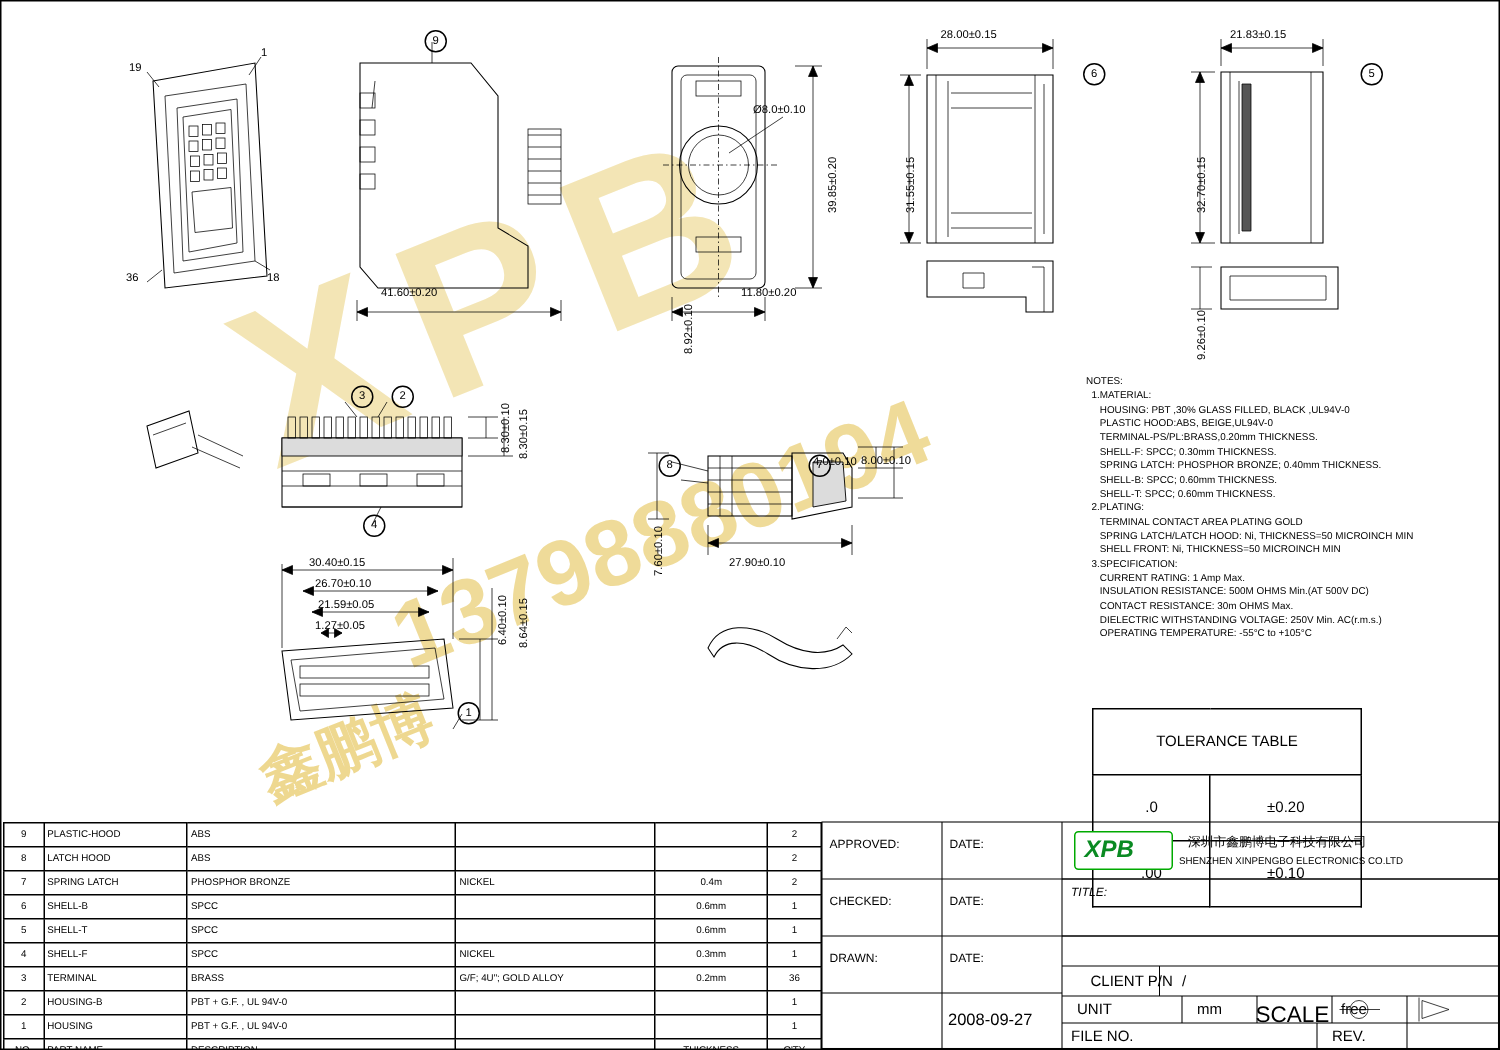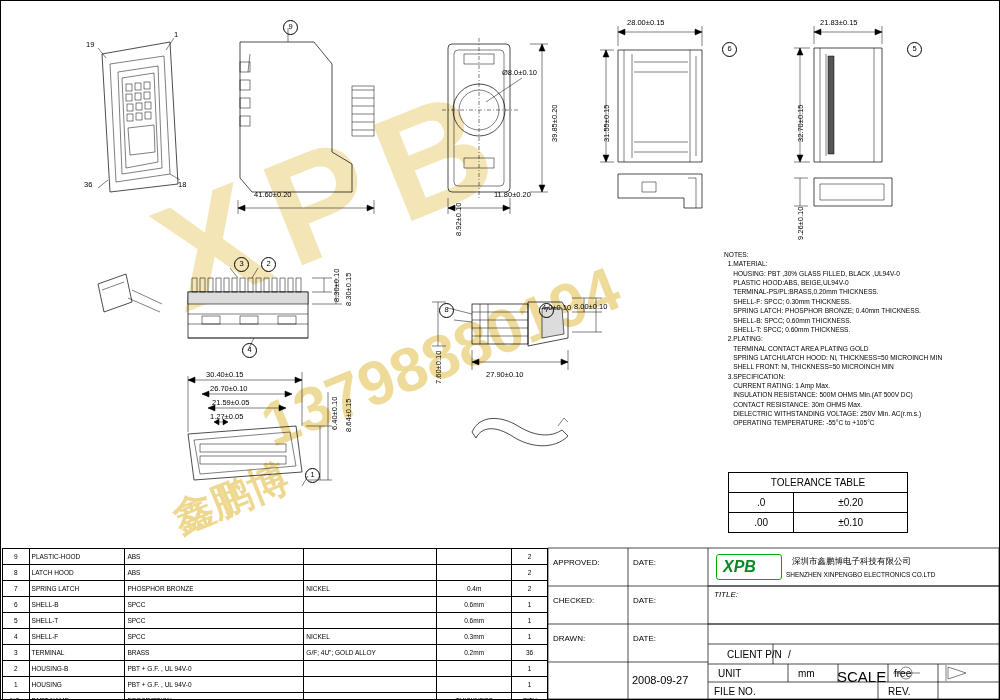--- a/index.html
+++ b/index.html
@@ -16,21 +16,21 @@
   .c-no{width:18px;text-align:center;}
   .c-pn{width:78px;}
   .c-desc{width:150px;}
   .c-plt{width:110px;}
   .c-thk{width:60px;text-align:center;}
   .c-qty{width:26px;text-align:center;}
   .title-block{position:absolute;left:547px;top:547px;width:452px;height:148px;}
   .tb-txt{position:absolute;font-size:8px;}
   .tb-big{position:absolute;font-size:15px;}
   .tol{position:absolute;left:726px;top:470px;width:180px;border-collapse:collapse;font-size:10px;}
-  .tol td,.tol th{border:1px solid #000;height:19px;text-align:center;padding:0;}
+  .tol td,.tol th{border:1px solid #000;height:19px;text-align:center;padding:12px;}
   .notes{position:absolute;left:722px;top:248px;width:270px;font-size:6.6px;line-height:1.42;font-family:"Liberation Sans",sans-serif;white-space:pre-wrap;}
   .dim{position:absolute;font-size:7.5px;white-space:nowrap;}
   .dimv{position:absolute;font-size:7.5px;white-space:nowrap;transform-origin:0 0;transform:rotate(-90deg);}
   .bub{position:absolute;width:13px;height:13px;border:1px solid #000;border-radius:50%;font-size:7.5px;line-height:12px;text-align:center;}
   .lbl{position:absolute;font-size:7.5px;}
   .logo{position:absolute;}
   svg{position:absolute;left:0;top:0;overflow:visible;}
   .ln{stroke:#000;fill:none;stroke-width:.7;}
   .thin{stroke:#000;fill:none;stroke-width:.5;}
   .dash{stroke:#000;fill:none;stroke-width:.5;stroke-dasharray:4 2 1 2;}

